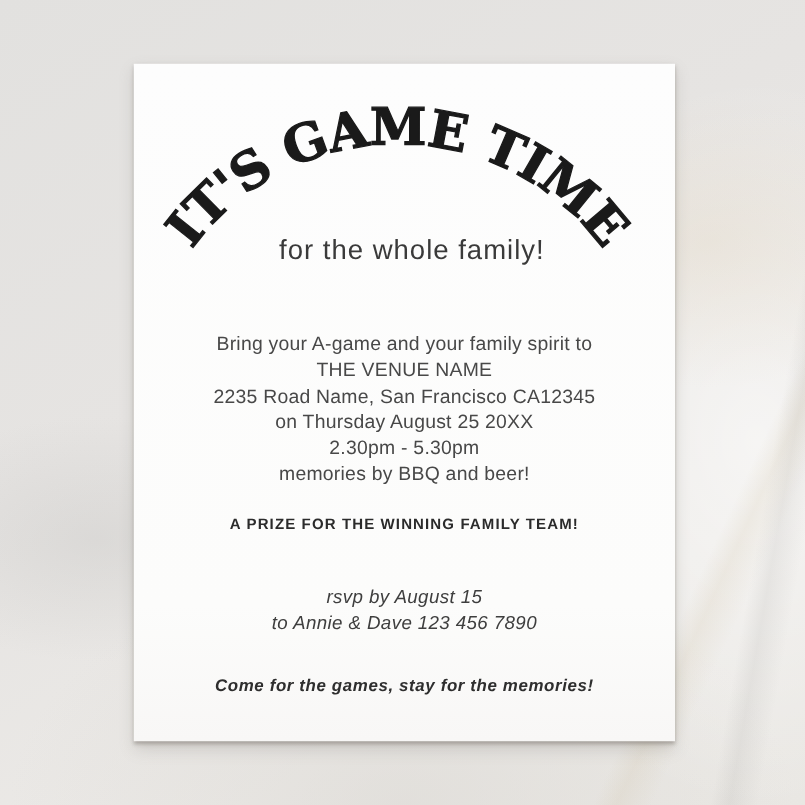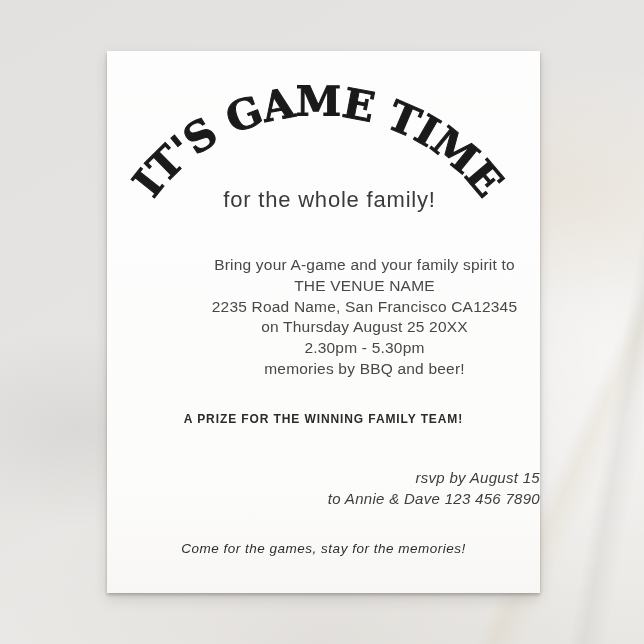--- a/index.html
+++ b/index.html
@@ -49,50 +49,48 @@
   .subtitle{
     top:134px;
     font-size:22px;
     letter-spacing:0.8px;
     color:#3a3a3a;
     line-height:30px;
     padding-left:12px;
   }
 
   .details{
-    top:204px;
+    top:215px;
     font-size:15.5px;
     line-height:20.8px;
     color:#484848;
     letter-spacing:0.2px;
-    margin-left:41px;
   }
 
   .prize{
     top:361px;
     font-size:12px;
     font-weight:700;
     letter-spacing:0.9px;
     color:#2b2b2b;
   }
 
   .rsvp{
     top:416px;
     font-size:15px;
     font-style:italic;
     line-height:21.3px;
     letter-spacing:0.3px;
     color:#3e3e3e;
-    text-align:right;
   }
 
   .tagline{
     top:490px;
     font-size:13.5px;
-    font-weight:400;
+    font-weight:700;
     font-style:italic;
     letter-spacing:0.5px;
     color:#2e2e2e;
   }
 </style>
 </head>
 <body>
 
 <div class="scene">
   <div class="vein"></div>

